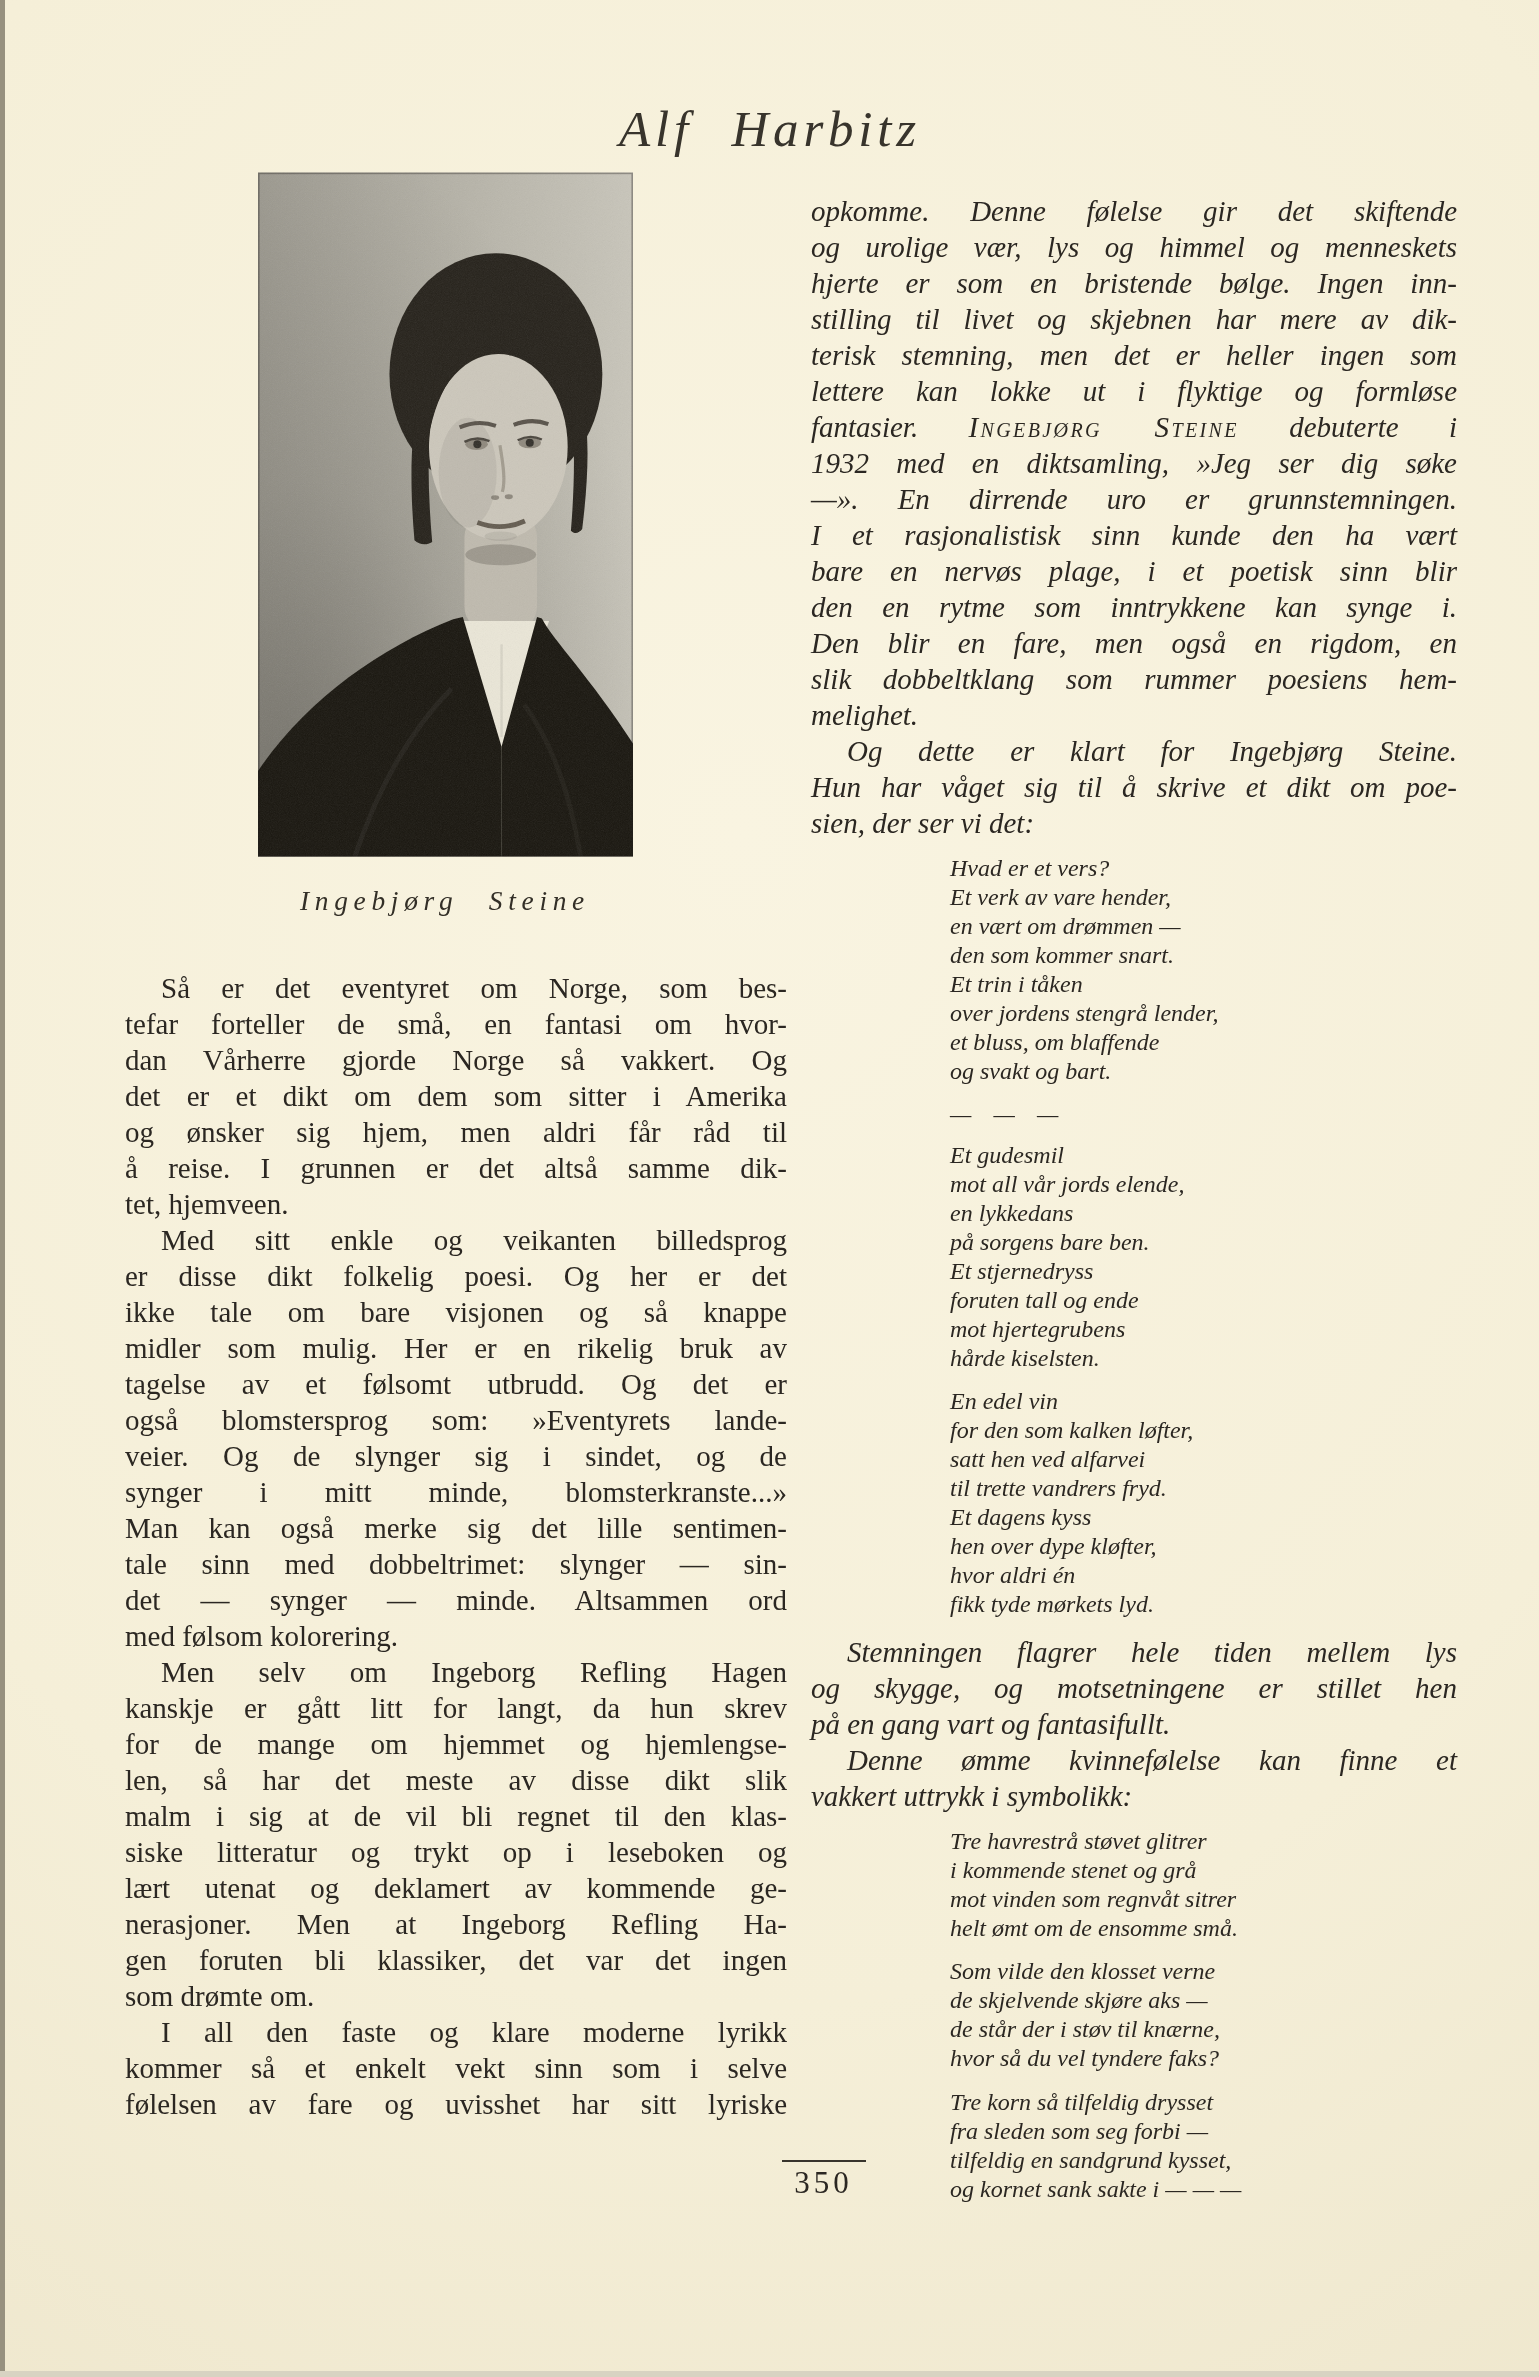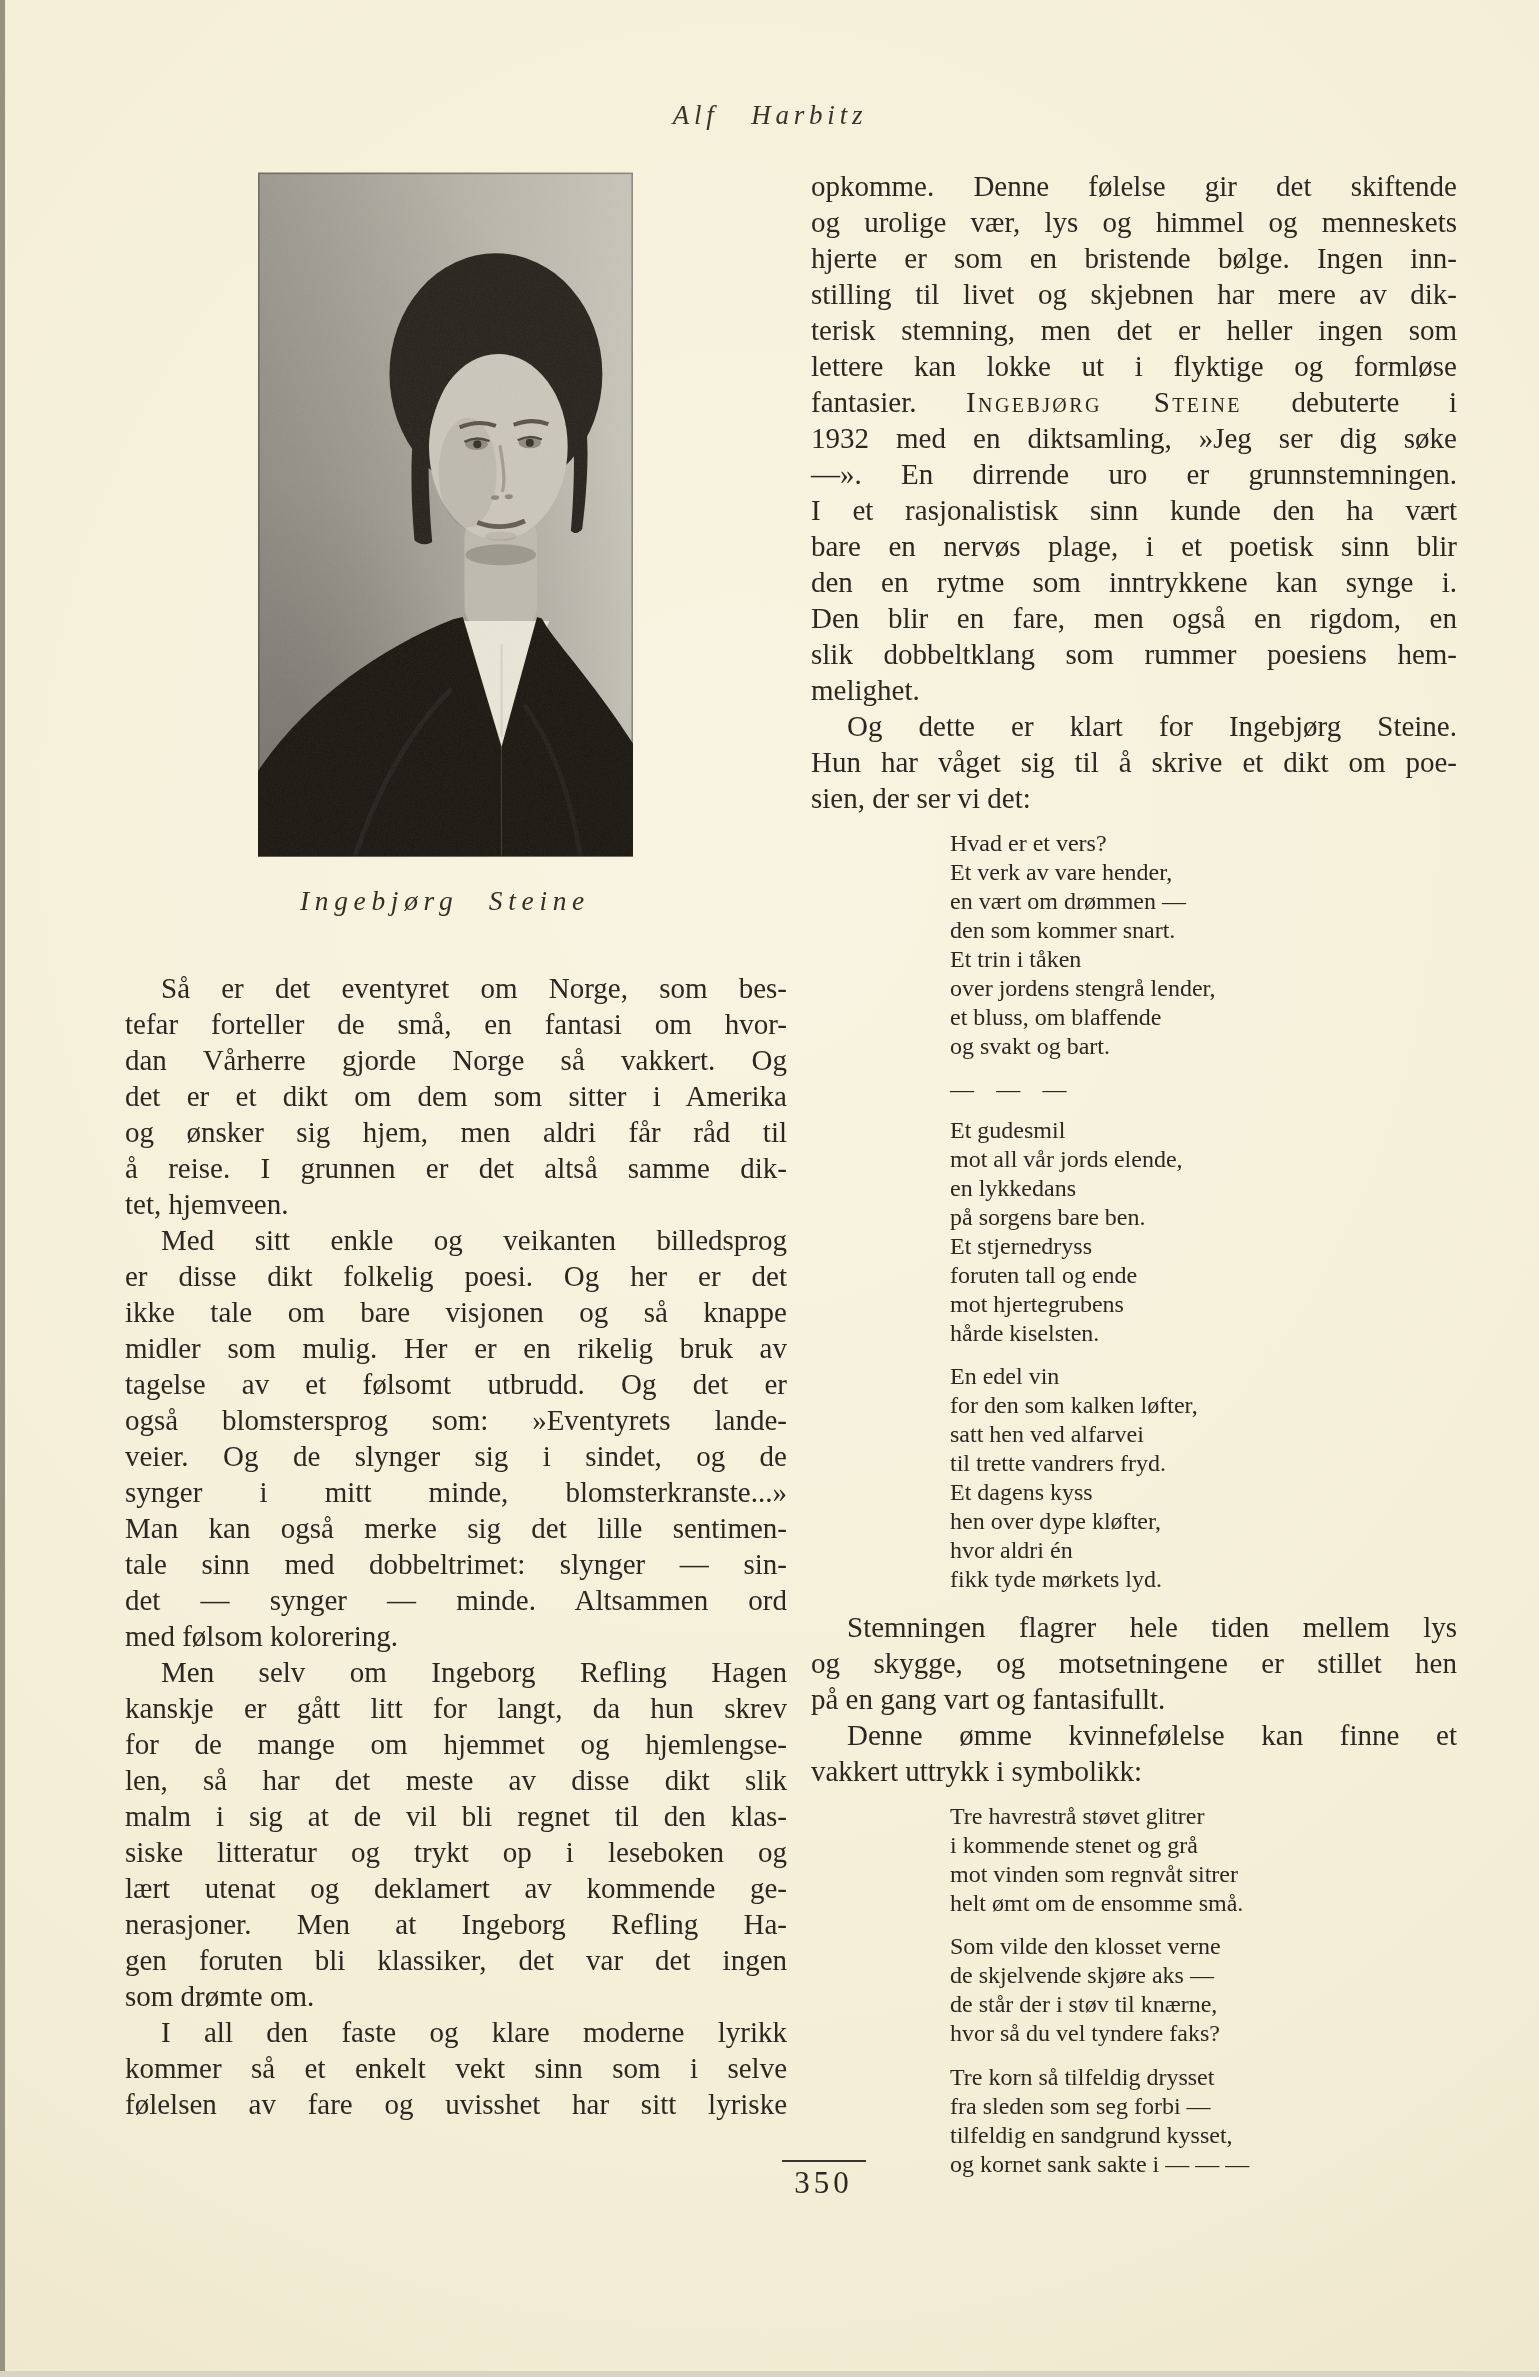--- a/index.html
+++ b/index.html
@@ -11,34 +11,34 @@
   }
   .page{
     position:absolute;inset:0;
     background:radial-gradient(120% 90% at 48% 35%, #f9f4e1 0%, #f5efd8 55%, #ece4c9 100%);
   }
   .edge-left{position:absolute;left:0;top:0;width:4.8px;height:100%;background:#97917f;}
   .edge-bottom{position:absolute;left:0;bottom:0;width:100%;height:6.5px;background:#d8d3c2;}
 
   .header{
     position:absolute;top:100px;left:0;width:100%;text-align:center;
-    font-style:italic;font-size:27px;letter-spacing:4.8px;word-spacing:21px;color:#38342c;
+    font-style:italic;font-size:51px;letter-spacing:4.8px;word-spacing:21px;color:#38342c;
   }
 
   figure.photo{margin:0;position:absolute;left:258px;top:172px;width:375px;height:685px;}
   figure.photo svg{display:block;width:100%;height:100%;}
 
   .caption{
     position:absolute;left:203px;top:886px;width:484px;text-align:center;
     font-style:italic;font-size:27.4px;letter-spacing:5.7px;word-spacing:18px;color:#332f27;
   }
 
   .col{position:absolute;}
   .col-left{left:125px;top:970px;width:662px;}
-  .col-right{left:811px;top:168px;width:646px;}
+  .col-right{left:811px;top:193px;width:646px;font-style:italic;}
 
   .prose{margin:0;}
   .pline{font-size:29px;line-height:36px;white-space:normal;}
   .pline.just{text-align:justify;text-align-last:justify;}
   .pline.ind{text-indent:36px;}
   .sc{font-variant:small-caps;letter-spacing:2.4px;}
 
   .verse{margin:13px 0 14.5px 139px;}
   .vline{font-size:24px;line-height:29px;}
   .dashes{margin:3.2px 0 6.5px 139px;font-size:24px;line-height:27.4px;letter-spacing:1.6px;word-spacing:13px;}

